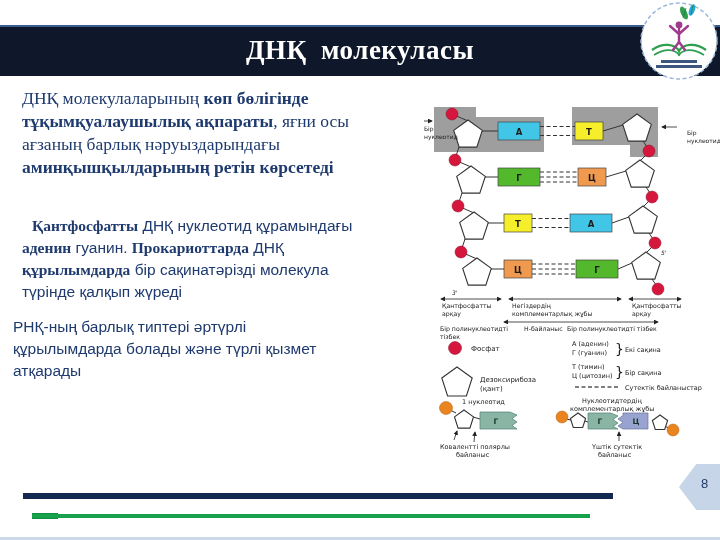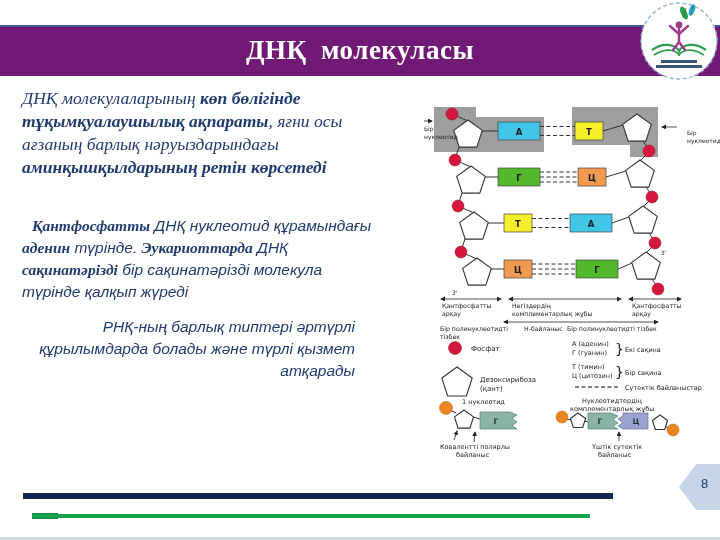--- a/index.html
+++ b/index.html
@@ -1,29 +1,29 @@
 <!DOCTYPE html>
 <html><head>
 <meta charset="utf-8">
 <style>
   html,body{margin:0;padding:0}
   body{width:720px;height:540px;position:relative;background:#fff;overflow:hidden;
        font-family:"Liberation Sans","DejaVu Sans",sans-serif;}
-  .header-bar{position:absolute;left:0;top:25px;width:720px;height:49px;background:#701a75;
+  .header-bar{position:absolute;left:0;top:25px;width:720px;height:49px;background:#0f172a;
               border-top:2px solid #3a5c93;}
   .slide-title{color:#ffffff;font-family:"Liberation Serif","DejaVu Serif",serif;font-weight:bold;
                font-size:27px;text-align:center;line-height:47px;letter-spacing:.5px;}
   .logo{position:absolute;right:1px;top:0;width:80px;height:84px;}
-  .para{position:absolute;color:#1e3a6e;font-style:italic;}
+  .para{position:absolute;color:#1e3a6e;}
   .p1{left:22px;top:87px;width:362px;font-family:"Liberation Serif","DejaVu Serif",serif;
       font-size:17.5px;line-height:23px;}
   .p1 b{font-weight:bold;}
   .p2{left:22px;top:215px;width:352px;font-size:15.5px;line-height:22px;text-indent:10px;}
   .p2 b,.p3 b{font-family:"Liberation Serif","DejaVu Serif",serif;}
-  .p3{left:13px;top:316px;width:342px;font-size:15.5px;line-height:22px;text-align:right;}
+  .p3{left:13px;top:316px;width:342px;font-size:15.5px;line-height:22px;}
   .figure{position:absolute;left:432px;top:95px;width:286px;height:362px;}
   .figure svg{overflow:visible;}
   svg text{font-family:"DejaVu Sans",sans-serif;fill:#222;}
   .t6{font-size:6px}.t62{font-size:6.2px}.t65{font-size:6.5px}.t7{font-size:7px}
   .base-letter{font-size:8.5px;font-weight:bold;fill:#1b1b1b;text-anchor:middle;}
   .rib-letter{font-size:7.5px;font-weight:bold;fill:#17332c;text-anchor:middle;}
   .phos{fill:#d6173d;stroke:#8e0d26;stroke-width:.5;}
   .sugar{fill:#fff;stroke:#333;stroke-width:1.1;}
   .bb{stroke:#333;stroke-width:1;fill:none;}
   .bond{stroke:#333;stroke-width:1;stroke-dasharray:4 2.5;fill:none;}
@@ -76,21 +76,21 @@
         <rect x="17" y="65" width="46" height="3"></rect>
       </g>
     </svg>
   </div>
 
   <div class="para p1">
     <span>ДНҚ молекулаларының </span><b>көп бөлігінде тұқымқуалаушылық ақпараты</b><span>, яғни осы ағзаның барлық  нәруыздарындағы </span><b>аминқышқылдарының ретін көрсетеді</b>
   </div>
 
   <div class="para p2">
-    <b>Қантфосфатты</b><span> ДНҚ нуклеотид құрамындағы </span><b>аденин</b><span> түрінде. </span><b>Эукариоттарда</b><span> ДНҚ </span><b>сақинатәрізді</b><span> бір сақинатәрізді молекула түрінде қалқып жүреді</span>
+    <b>Қантфосфатты</b><span> ДНҚ нуклеотид құрамындағы </span><b>аденин</b><span> гуанин. </span><b>Прокариоттарда</b><span> ДНҚ </span><b>құрылымдарда</b><span> бір сақинатәрізді молекула түрінде қалқып жүреді</span>
   </div>
 
   <div class="para p3">РНҚ-ның барлық типтері әртүрлі құрылымдарда болады және түрлі қызмет атқарады</div>
 
   <div class="figure">
     <svg width="286" height="362" viewBox="0 0 286 362">
       <defs>
         <marker id="ar" markerWidth="7" markerHeight="7" refX="5" refY="3" orient="auto-start-reverse">
           <path d="M0,0 L6,3 L0,6 Z" fill="#222"></path>
         </marker>

